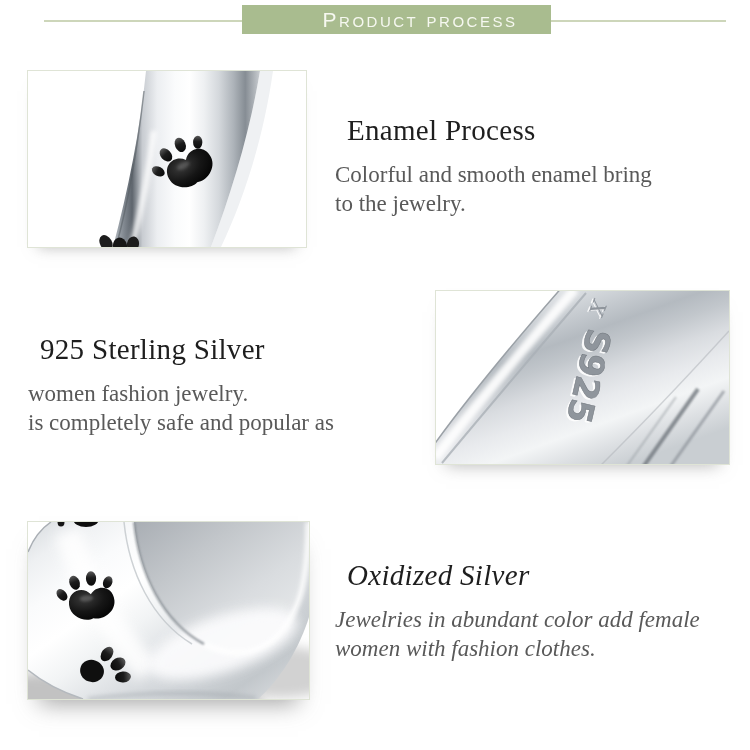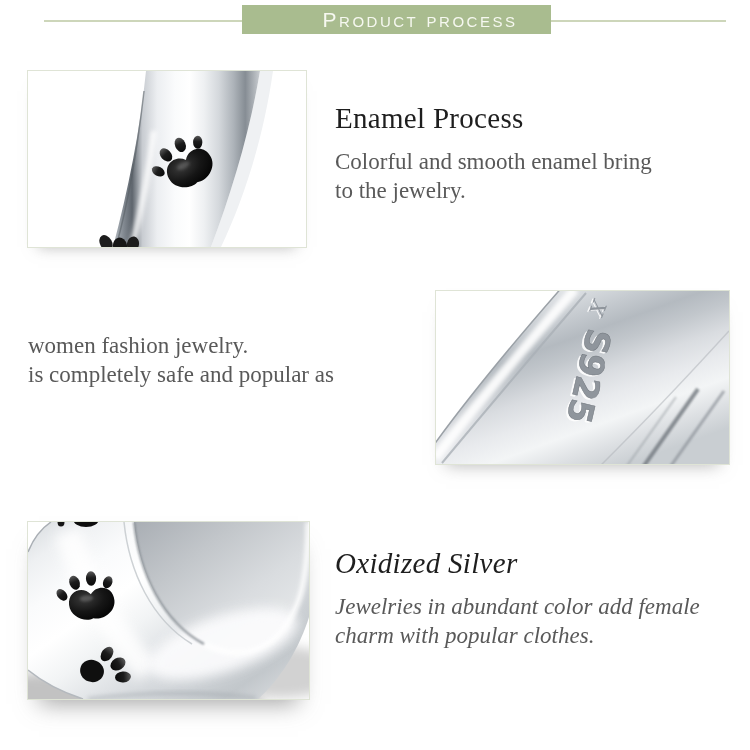--- a/index.html
+++ b/index.html
@@ -15,21 +15,21 @@
   .photo{position:absolute;border:1px solid #dfe4d6;background:#fff;margin:0;padding:0;}
   .photo svg{display:block;width:100%;height:100%;}
   .ph1{left:27px;top:70px;width:278px;height:176px;box-shadow:0 10px 14px -11px rgba(125,125,125,.55);}
   .ph2{left:435px;top:290px;width:293px;height:173px;box-shadow:0 11px 16px -11px rgba(120,120,120,.55);}
   .ph3{left:27px;top:521px;width:281px;height:177px;box-shadow:0 16px 22px -12px rgba(105,105,105,.6);}
   
   .tblock{position:absolute;width:400px;}
   .t1{left:335px;top:101px;}
   .t2{left:28px;top:320px;}
   .t3{left:335px;top:546px;font-style:italic;}
-  .tblock h2{margin:0;font-size:29px;font-weight:normal;color:#1e1e1e;line-height:1.2;letter-spacing:.3px;}
+  .tblock h2{margin:12px;font-size:29px;font-weight:normal;color:#1e1e1e;line-height:1.2;letter-spacing:.3px;}
   .tblock p{margin:11px 0 0 0;font-size:23px;color:#595959;line-height:29px;}
   .tblock p span{display:block;}
 </style>
 </head>
 <body>
 
 <div class="page">
 
   <svg width="0" height="0" style="position:absolute">
     <defs>
@@ -134,20 +134,21 @@
       <h2>Enamel Process</h2>
       <p>
         <span>Colorful and smooth enamel bring</span>
         <span>to the jewelry.</span>
       </p>
     </div>
   </section>
 
   <section>
     <div class="tblock t2">
+      <h2>925 Sterling Silver</h2>
       <p>
         <span>women fashion jewelry.</span>
         <span>is completely safe and popular as</span>
       </p>
     </div>
     <figure class="photo ph2">
       <svg viewBox="0 0 293 173">
         <rect x="0" y="0" width="293" height="173" fill="#ffffff"></rect>
         <path d="M128,-6 Q42,92 -8,162 L-8,179 L299,179 L299,-6 Z" fill="url(#bandGrad2)"></path>
         <path d="M139,-2 Q54,96 -1,167" stroke="#ffffff" stroke-width="10" fill="none" opacity=".9" filter="url(#b2)"></path>
@@ -196,18 +197,18 @@
           <ellipse transform="translate(79,132) rotate(35)" rx="5.5" ry="8" fill="url(#toeGrad)"></ellipse>
           <ellipse transform="translate(90,142) rotate(60)" rx="6" ry="8" fill="url(#toeGrad)"></ellipse>
           <ellipse transform="translate(95,155) rotate(85)" rx="5.5" ry="8" fill="url(#toeGrad)"></ellipse>
         </g>
       </svg>
     </figure>
     <div class="tblock t3">
       <h2>Oxidized Silver</h2>
       <p>
         <span>Jewelries in abundant color add female</span>
-        <span>charm with popular clothes.</span>
+        <span>women with fashion clothes.</span>
       </p>
     </div>
   </section>
 
 </div>
 
 </body></html>

